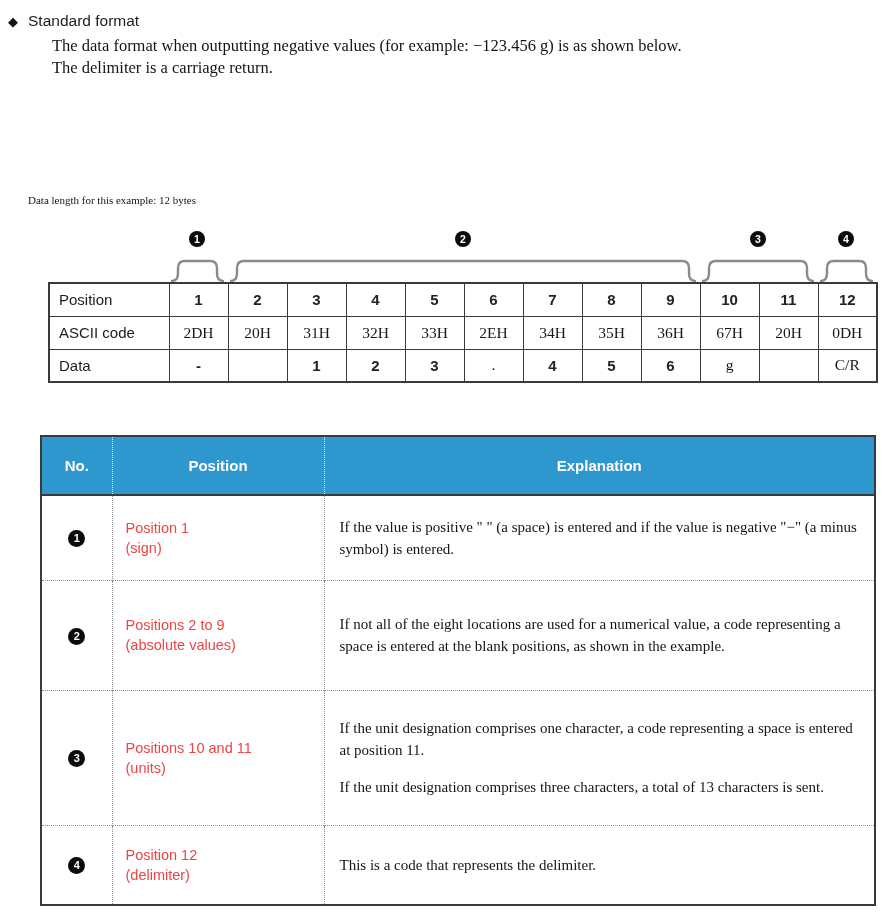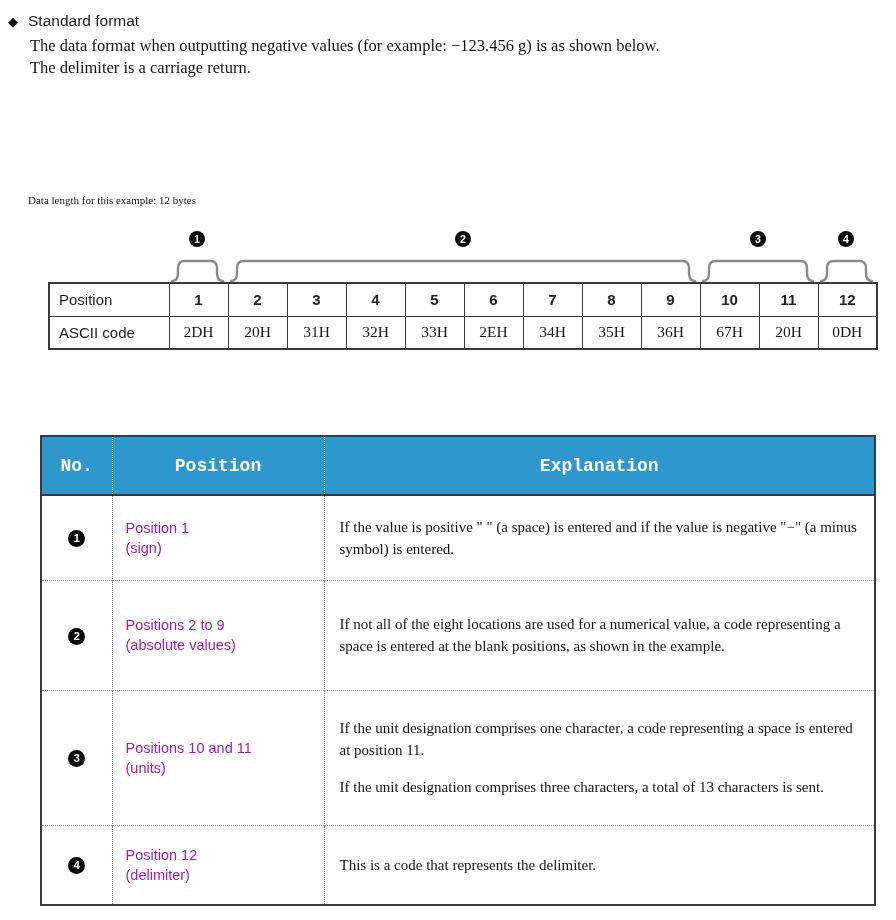--- a/index.html
+++ b/index.html
@@ -15,21 +15,21 @@
   }
   
   .heading{
     position:absolute;top:12px;left:8px;display:flex;align-items:center;gap:10px;
     font-family:"Liberation Sans", sans-serif;font-size:15.5px;color:#1c1c1c;
   }
   .diamond{font-size:13px;line-height:1;color:#111;}
   .intro{position:absolute;left:30px;font-size:16.5px;line-height:22px;color:#141414;}
   .p1{top:35px;}
   .p2{top:81px;}
-  .intro{position:absolute;}
+  .intro{position:absolute;margin-left:22px;}
   .note{
     position:absolute;top:194px;left:28px;font-size:11px;color:#141414;
   }
   
   .diagram{position:absolute;top:228px;left:48px;width:828px;height:56px;}
   .num-badge{
     position:absolute;width:16px;height:16px;border-radius:50%;
     background:#0b0b0b;color:#fff;display:flex;align-items:center;justify-content:center;
     font-family:"Liberation Sans", sans-serif;font-size:10.5px;font-weight:700;line-height:1;
   }
@@ -68,31 +68,31 @@
     font-family:"Liberation Serif", serif;font-weight:400;font-size:15.5px;color:#16161e;
   }
   
   .exp-wrap{
     position:absolute;top:435px;left:40px;width:836px;
     border:2px solid var(--border-dark);
   }
   .exp-table{border-collapse:collapse;width:100%;table-layout:fixed;}
   .exp-table th{
     background:var(--header-bg);color:#ffffff;height:58px;
-    font-family:Liberation Mono, monospace;font-size:18px;font-weight:700;
+    font-family:Liberation Sans, sans-serif;font-size:15px;font-weight:700;
     border-bottom:2px solid var(--border-dark);text-align:center;
   }
   .exp-table th.col-no,.exp-table th.col-pos{border-right:1px dotted rgba(255,255,255,0.85);}
   .exp-table td{vertical-align:middle;}
   .exp-table td.c-no{text-align:center;}
   .exp-table td.c-no,.exp-table td.c-pos{border-right:1px dotted #8f8f8f;}
   .exp-table tr.body-row + tr.body-row td{border-top:1px dotted #8f8f8f;}
   .c-pos{
     font-family:"Liberation Sans", sans-serif;font-size:14.5px;line-height:20px;
-    padding-left:13px;color:#a21caf;
+    padding-left:13px;color:#ef4444;
   }
   .c-exp{
     font-family:"Liberation Serif", serif;font-size:15px;line-height:22px;
     padding:10px 12px 10px 15px;color:#141414;
   }
   .exp-p2:not(:empty){margin-top:15px;}
   .badge-lg{
     width:17px;height:17px;border-radius:50%;background:#0b0b0b;color:#fff;
     display:inline-flex;align-items:center;justify-content:center;
     font-family:"Liberation Sans", sans-serif;font-size:11px;font-weight:700;line-height:1;
@@ -178,20 +178,35 @@
       <td>32H</td>
       <td>33H</td>
       <td>2EH</td>
       <td>34H</td>
       <td>35H</td>
       <td>36H</td>
       <td>67H</td>
       <td>20H</td>
       <td>0DH</td>
     </tr>
+    <tr class="r-data">
+      <td class="rowlabel">Data</td>
+      <td>-</td>
+      <td></td>
+      <td>1</td>
+      <td>2</td>
+      <td>3</td>
+      <td class="serif-cell">.</td>
+      <td>4</td>
+      <td>5</td>
+      <td>6</td>
+      <td class="serif-cell">g</td>
+      <td></td>
+      <td class="serif-cell">C/R</td>
+    </tr>
   </tbody>
 </table>
 
 <div class="exp-wrap">
   <table class="exp-table">
     <colgroup>
       <col style="width:70px">
         <col style="width:212px">
         <col>
     </colgroup>

